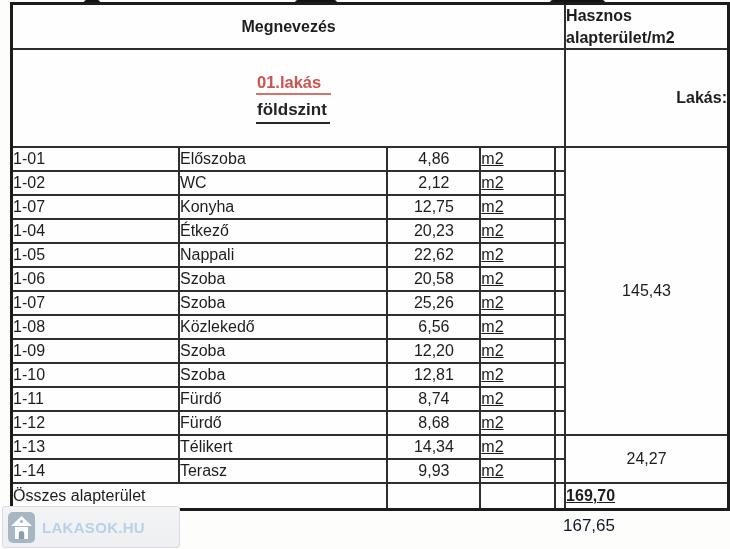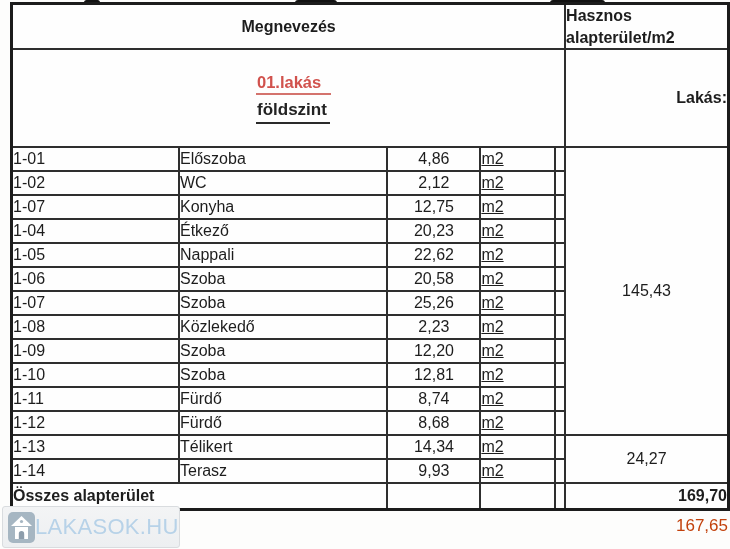--- a/index.html
+++ b/index.html
@@ -28,35 +28,35 @@
   td.lakas-cell{font-weight:bold;text-align:right;font-size:16.5px;color:#222;}
 
   tr.data-row{height:24px;}
   td.code{padding-left:5px;}
   td.name{padding-left:8px;}
   td.val{text-align:center;padding-right:5px;}
   td.unit{padding-left:3px;text-decoration:underline;}
   td.subtotal{font-weight:normal;text-align:center;font-size:16.5px;color:#1f1f1f;}
 
   tr.sum-row{height:26px;}
-  td.sum-label{font-weight:bold;font-size:16.5px;padding-left:4px;color:#171717;}
-  td.sum-value{font-weight:bold;text-align:right;font-size:17px;color:#c9444e;}
+  td.sum-label{font-weight:normal;font-size:16.5px;padding-left:4px;color:#171717;}
+  td.sum-value{font-weight:bold;text-align:left;font-size:17px;color:#c9444e;text-decoration:underline;}
 
   
   .kert-label{position:absolute;left:70px;top:508px;font-size:17px;font-weight:bold;
               color:#555555;transform:rotate(-2deg);letter-spacing:0.5px;}
-  .kert-value{position:absolute;left:563px;top:516px;width:165px;text-align:right;
-              font-size:17px;color:#c2410c;}
+  .kert-value{position:absolute;left:563px;top:516px;width:165px;text-align:left;
+              font-size:17px;color:#0f172a;}
 
   
   .watermark{position:absolute;left:2px;top:506px;width:176px;height:40px;display:flex;
              align-items:center;background:linear-gradient(#f3f4f5,#edeff1);
              border:1px solid #d9dcdf;border-radius:3px;z-index:5;}
   .wm-icon{margin-left:5px;width:27px;height:31px;flex:0 0 auto;}
-  .wm-text{font-size:22px;font-weight:normal;color:#b7d2e8;letter-spacing:0.3px;}
+  .wm-text{margin-left:7px;font-size:15px;font-weight:bold;color:#b7d2e8;letter-spacing:0.3px;}
 
   
   .art{position:absolute;background:#121212;border-radius:3px;}
   .art1{left:84px;top:0;width:16px;height:5px;}
   .art2{left:295px;top:0;width:42px;height:6px;}
   .art3{left:550px;top:0;width:55px;height:6px;}
   .art-tick{position:absolute;left:411px;top:8px;width:3px;height:8px;background:#a9a9a9;
             transform:rotate(14deg);border-radius:2px;}
   .art-dash{position:absolute;left:572px;top:325px;width:14px;height:3px;background:#d4d4d4;
             transform:rotate(-8deg);border-radius:2px;}
@@ -147,21 +147,21 @@
     <tr class="data-row">
       <td class="code">1-07</td>
       <td class="name">Szoba</td>
       <td class="val">25,26</td>
       <td class="unit">m2</td>
       <td></td>
     </tr>
     <tr class="data-row">
       <td class="code">1-08</td>
       <td class="name">Közlekedő</td>
-      <td class="val">2,23</td>
+      <td class="val">6,56</td>
       <td class="unit">m2</td>
       <td></td>
     </tr>
     <tr class="data-row">
       <td class="code">1-09</td>
       <td class="name">Szoba</td>
       <td class="val">12,20</td>
       <td class="unit">m2</td>
       <td></td>
     </tr>

